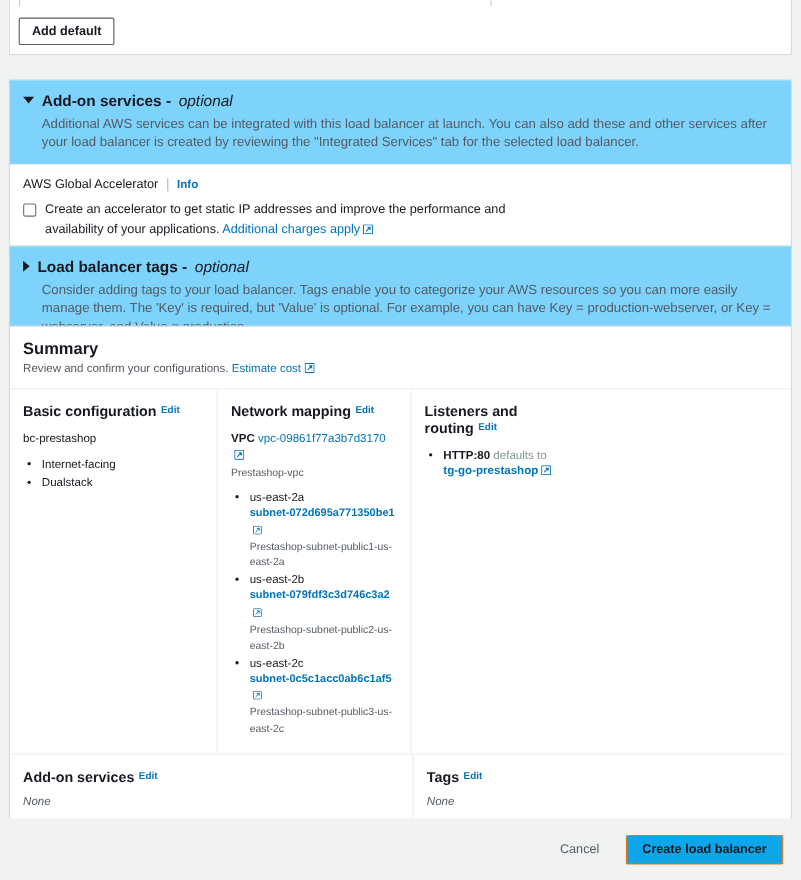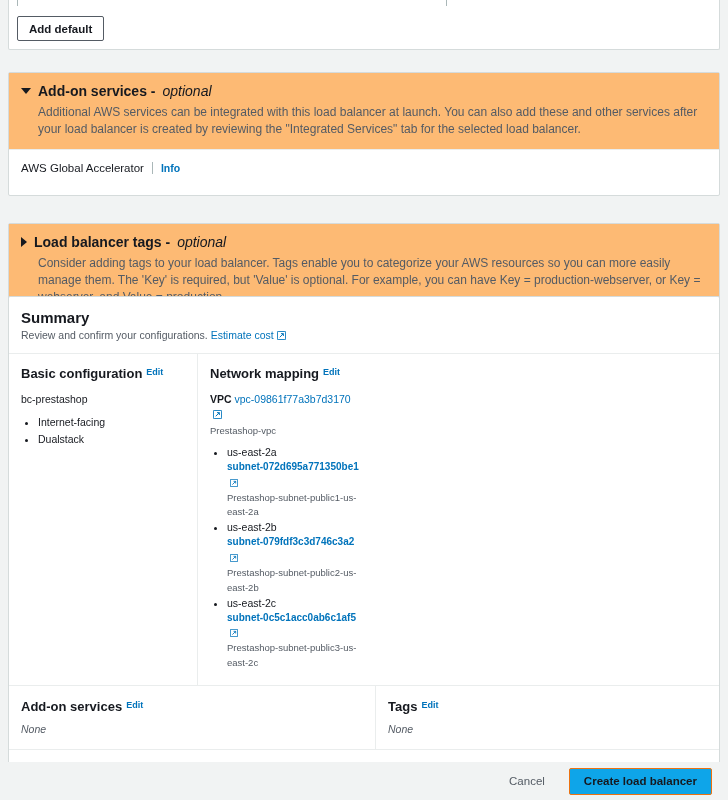--- a/index.html
+++ b/index.html
@@ -32,21 +32,21 @@
     font-size:11.5px; font-weight:bold; color:#16191f; cursor:pointer;
     white-space:nowrap;
   }
 
   
   .section {
     position:absolute; left:8px; width:712px;
     background:#fff; border:1px solid #d5dbdb; border-radius:2px;
   }
   .sec-head {
-    background:#fdba74;
+    background:#7dd3fc;
     border-bottom:1px solid #eaeded;
     padding:10px 12px 11px 12px;
   }
   .sec-head.noborder { border-bottom:none; }
   .sec-title {
     display:flex; align-items:center; gap:7px;
     font-size:14px; font-weight:bold; color:#16191f;
     line-height:1.2;
   }
   .caret {
@@ -122,21 +122,21 @@
   .attr-h { font-size:13px; font-weight:bold; color:#16191f; margin-bottom:10px; }
   .alert {
     display:flex; align-items:flex-start; gap:9px;
     border:1px solid #0073bb; border-radius:2px;
     background:#f1faff; padding:9px 11px 10px 11px;
   }
   .alert-txt { font-size:10.5px; color:#16191f; line-height:1.4; }
 
   
   .footer {
-    position:absolute; left:0; bottom:0; width:728px; height:38px;
+    position:absolute; left:0; bottom:0; width:728px; height:56px;
     background:#f1f3f3;
     display:flex; align-items:center; justify-content:flex-end; gap:16px;
     padding-right:16px;
   }
   .btn-link {
     font-size:11.5px; color:#545b64; cursor:pointer; padding:6px 8px;
     background:none; border:none; font-family:inherit;
   }
   .btn-primary {
     display:inline-flex; align-items:center; justify-content:center;
@@ -163,20 +163,29 @@
         <span>Add-on services -</span>
         <span class="opt">optional</span>
       </div>
       <div class="sec-desc">Additional AWS services can be integrated with this load balancer at launch. You can also add these and other services after your load balancer is created by reviewing the "Integrated Services" tab for the selected load balancer.</div>
     </div>
     <div class="sec-body">
       <div class="field-label-row">
         <span>AWS Global Accelerator</span>
         <span class="divider-v"></span>
         <span class="lnk lnk-b">Info</span>
+      </div>
+      <div class="check-row">
+        <span class="cbox"></span>
+        <span class="check-text"><span>Create an accelerator to get static IP addresses and improve the performance and availability of your applications.</span>
+          <span class="lnk">Additional charges apply</span><span class="ext"><svg width="9" height="9" viewBox="0 0 12 12">
+                <rect x="0.5" y="0.5" width="11" height="11" rx="1" fill="none" stroke="#0073bb" stroke-width="1.3"></rect>
+                <path d="M3.6 8.4 L8.4 3.6 M5.3 3.5 H8.5 V6.7" fill="none" stroke="#0073bb" stroke-width="1.3"></path>
+              </svg></span>
+        </span>
       </div>
     </div>
   </div>
 
   <div class="section" style="top:223px;">
     <div class="sec-head noborder">
       <div class="sec-title">
         <span class="caret right"></span>
         <span>Load balancer tags -</span>
         <span class="opt">optional</span>
@@ -238,20 +247,33 @@
             <span>us-east-2c</span><br>
             <span class="lnk sub-line" style="font-weight:bold;">subnet-0c5c1acc0ab6c1af5</span><span class="ext"><svg width="8" height="8" viewBox="0 0 12 12">
                   <rect x="0.5" y="0.5" width="11" height="11" rx="1" fill="none" stroke="#0073bb" stroke-width="1.3"></rect>
                   <path d="M3.6 8.4 L8.4 3.6 M5.3 3.5 H8.5 V6.7" fill="none" stroke="#0073bb" stroke-width="1.3"></path>
                 </svg></span><br>
             <span class="muted">Prestashop-subnet-public3-us-east-2c</span>
           </li>
         </ul>
       </div>
 
+      <div class="col c4">
+        <div class="col-h"><span>Listeners and routing</span><span class="edit">Edit</span></div>
+        <ul class="b">
+          <li class="tight">
+            <span class="bold-s">HTTP:80</span>
+            <span class="gray-s">defaults to</span><br>
+            <span class="lnk" style="font-size:10.5px;font-weight:bold;">tg-go-prestashop</span><span class="ext"><svg width="9" height="9" viewBox="0 0 12 12">
+                  <rect x="0.5" y="0.5" width="11" height="11" rx="1" fill="none" stroke="#0073bb" stroke-width="1.3"></rect>
+                  <path d="M3.6 8.4 L8.4 3.6 M5.3 3.5 H8.5 V6.7" fill="none" stroke="#0073bb" stroke-width="1.3"></path>
+                </svg></span>
+          </li>
+        </ul>
+      </div>
     </div>
 
     <div class="grid2">
       <div class="g2a">
         <div class="attr-h" style="margin-bottom:0;"><span>Add-on services</span><span class="edit">Edit</span></div>
         <span class="none-i">None</span>
       </div>
       <div class="g2b">
         <div class="attr-h" style="margin-bottom:0;"><span>Tags</span><span class="edit">Edit</span></div>
         <span class="none-i">None</span>

